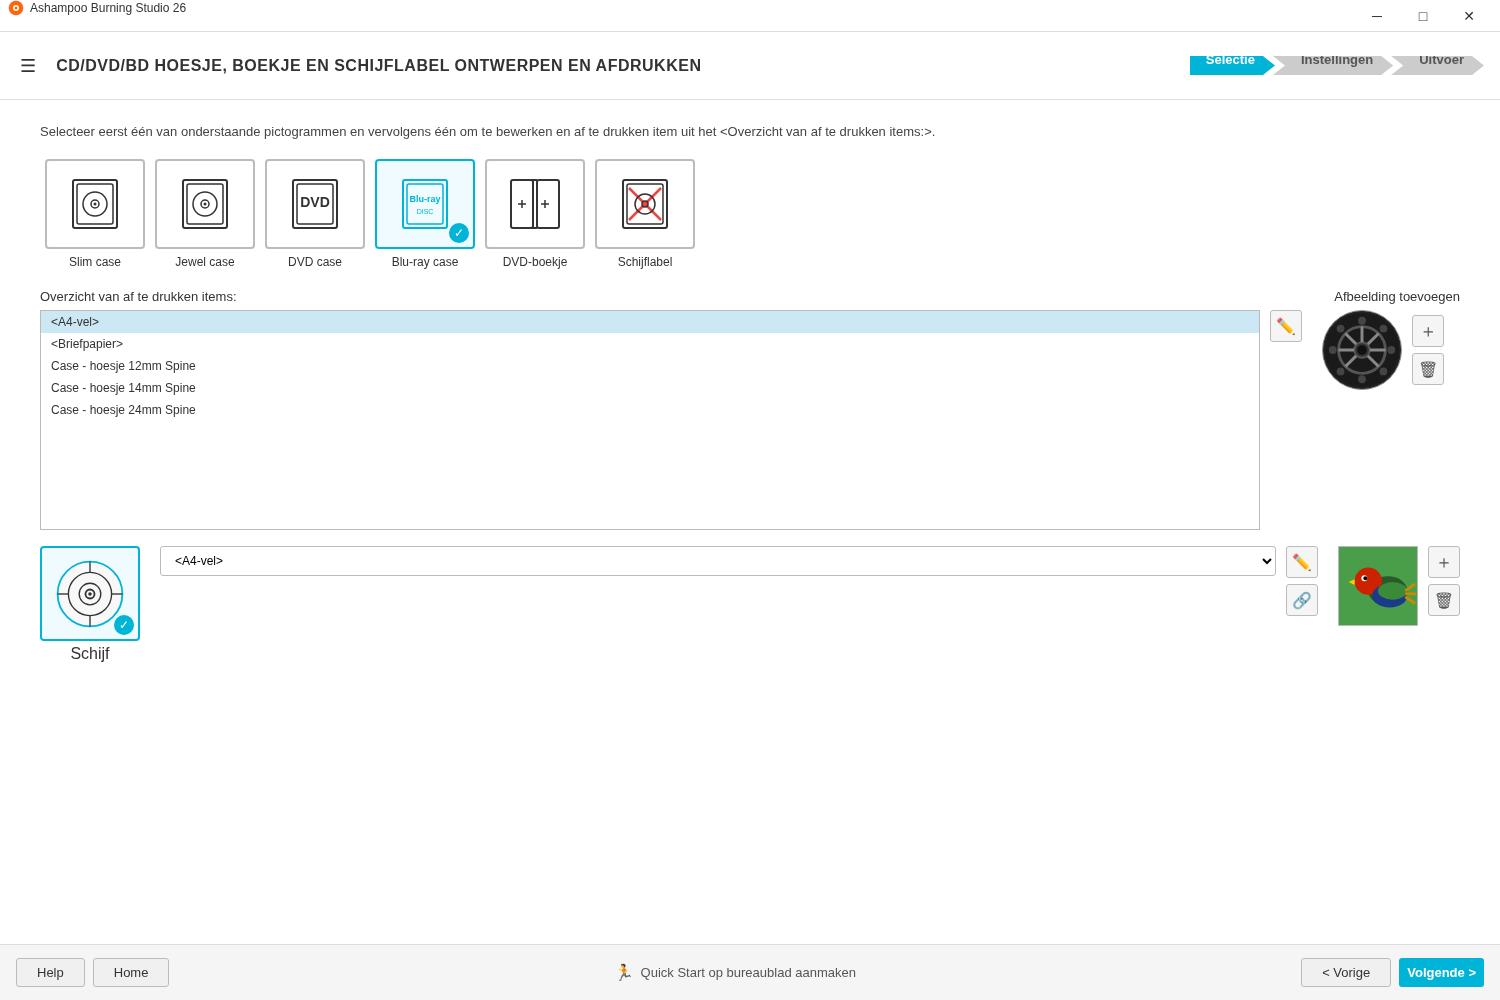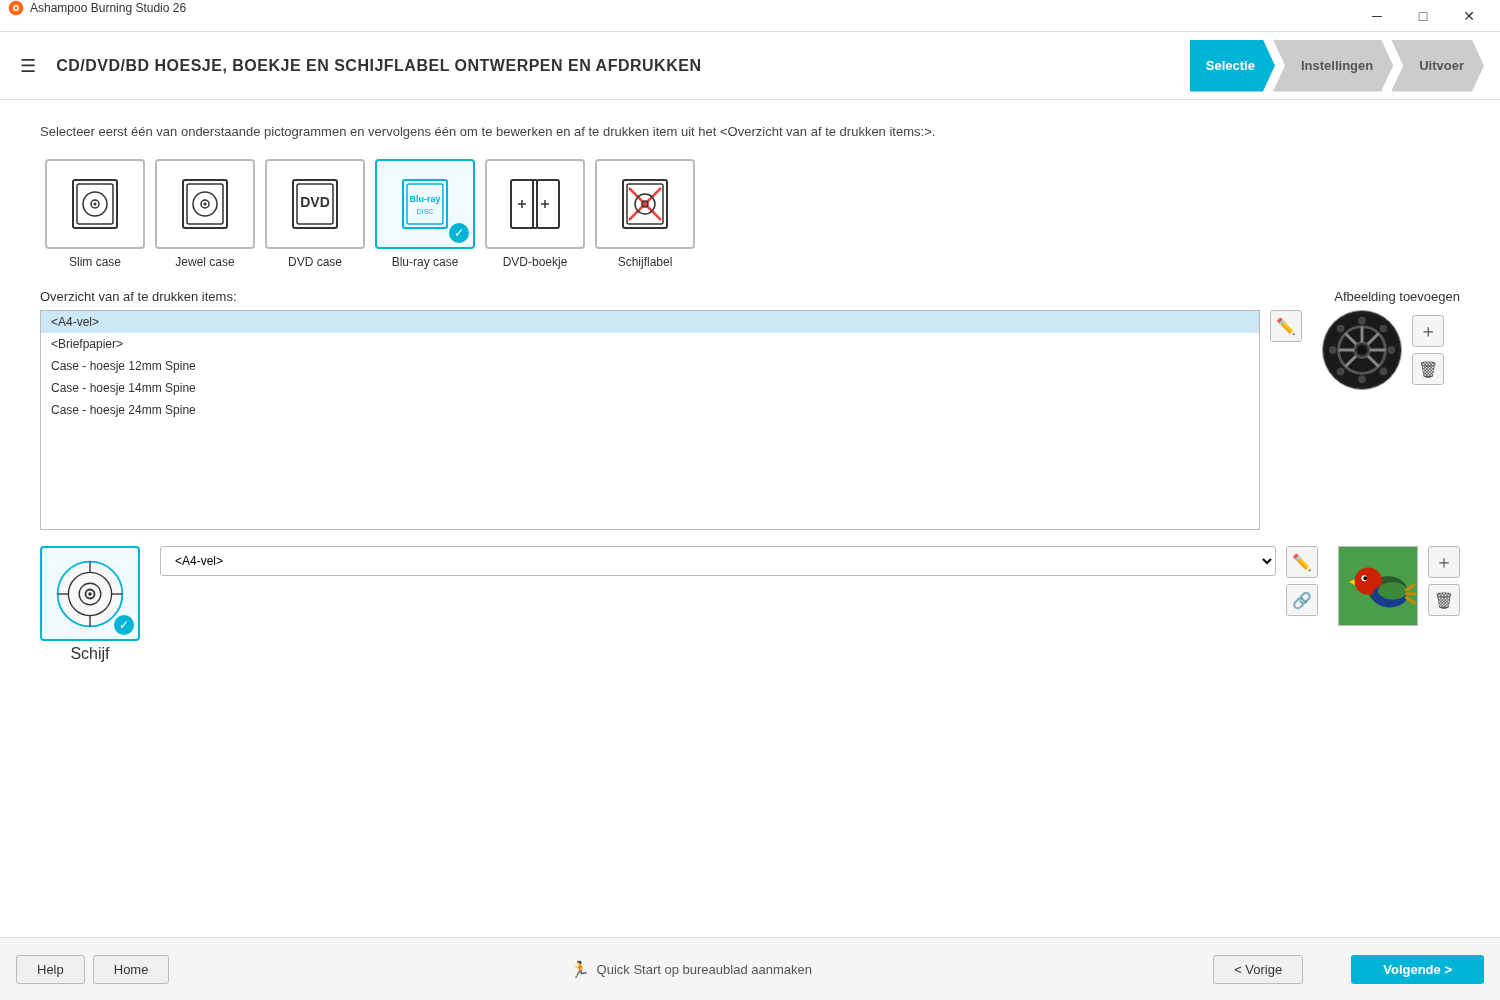--- a/index.html
+++ b/index.html
@@ -37,22 +37,22 @@
       border-bottom: 1px solid #ddd;
     }
     .hamburger { font-size: 18px; cursor: pointer; color: #333; padding: 4px; }
     .page-title { font-size: 16px; font-weight: 600; color: #333; letter-spacing: 0.5px; flex: 1; }
     .breadcrumb-nav { display: flex; align-items: center; }
     .breadcrumb-step {
       padding: 8px 20px 8px 28px;
       font-size: 13px;
       font-weight: 600;
       position: relative;
-      display: flex; align-items: center;
-      height: 52px;
+      display: flex; align-items: flex-end;
+      height: 19px;
       clip-path: polygon(0 0, calc(100% - 12px) 0, 100% 50%, calc(100% - 12px) 100%, 0 100%, 12px 50%);
     }
     .breadcrumb-step:first-child {
       clip-path: polygon(0 0, calc(100% - 12px) 0, 100% 50%, calc(100% - 12px) 100%, 0 100%);
       padding-left: 16px;
     }
     .breadcrumb-step.active { background: #00b4d8; color: #fff; }
     .breadcrumb-step.inactive { background: #ccc; color: #555; }
 
     
@@ -150,49 +150,48 @@
       border-radius: 3px;
       background: #fff;
       font-size: 12px;
       cursor: pointer;
       appearance: auto;
     }
 
     
     .footer {
       position: fixed; bottom: 0; left: 0; right: 0;
-      height: 63px;
+      height: 56px;
       background: #f5f5f5;
       border-top: 1px solid #ddd;
       display: flex; align-items: center;
       justify-content: space-between;
       padding: 0 16px;
     }
     .footer-left { display: flex; gap: 8px; }
     .footer-btn {
       padding: 6px 20px;
       border: 1px solid #bbb;
       border-radius: 3px;
       background: #f0f0f0;
       cursor: pointer;
       font-size: 13px;
       color: #333;
     }
     .footer-center { display: flex; align-items: center; gap: 6px; font-size: 13px; color: #555; }
     .footer-right { display: flex; gap: 8px; }
     .footer-btn-primary {
-      padding: 6px 32px;
+      padding: 6px 8px;
       border: none;
       border-radius: 3px;
       background: #00b4d8;
       cursor: pointer;
       font-size: 13px;
       color: #fff;
       font-weight: 600;
-      margin-left: 40px;
     }
     .footer-btn-secondary {
       padding: 6px 20px;
       border: 1px solid #bbb;
       border-radius: 3px;
       background: #f0f0f0;
       cursor: pointer;
       font-size: 13px;
       color: #333;
     }

